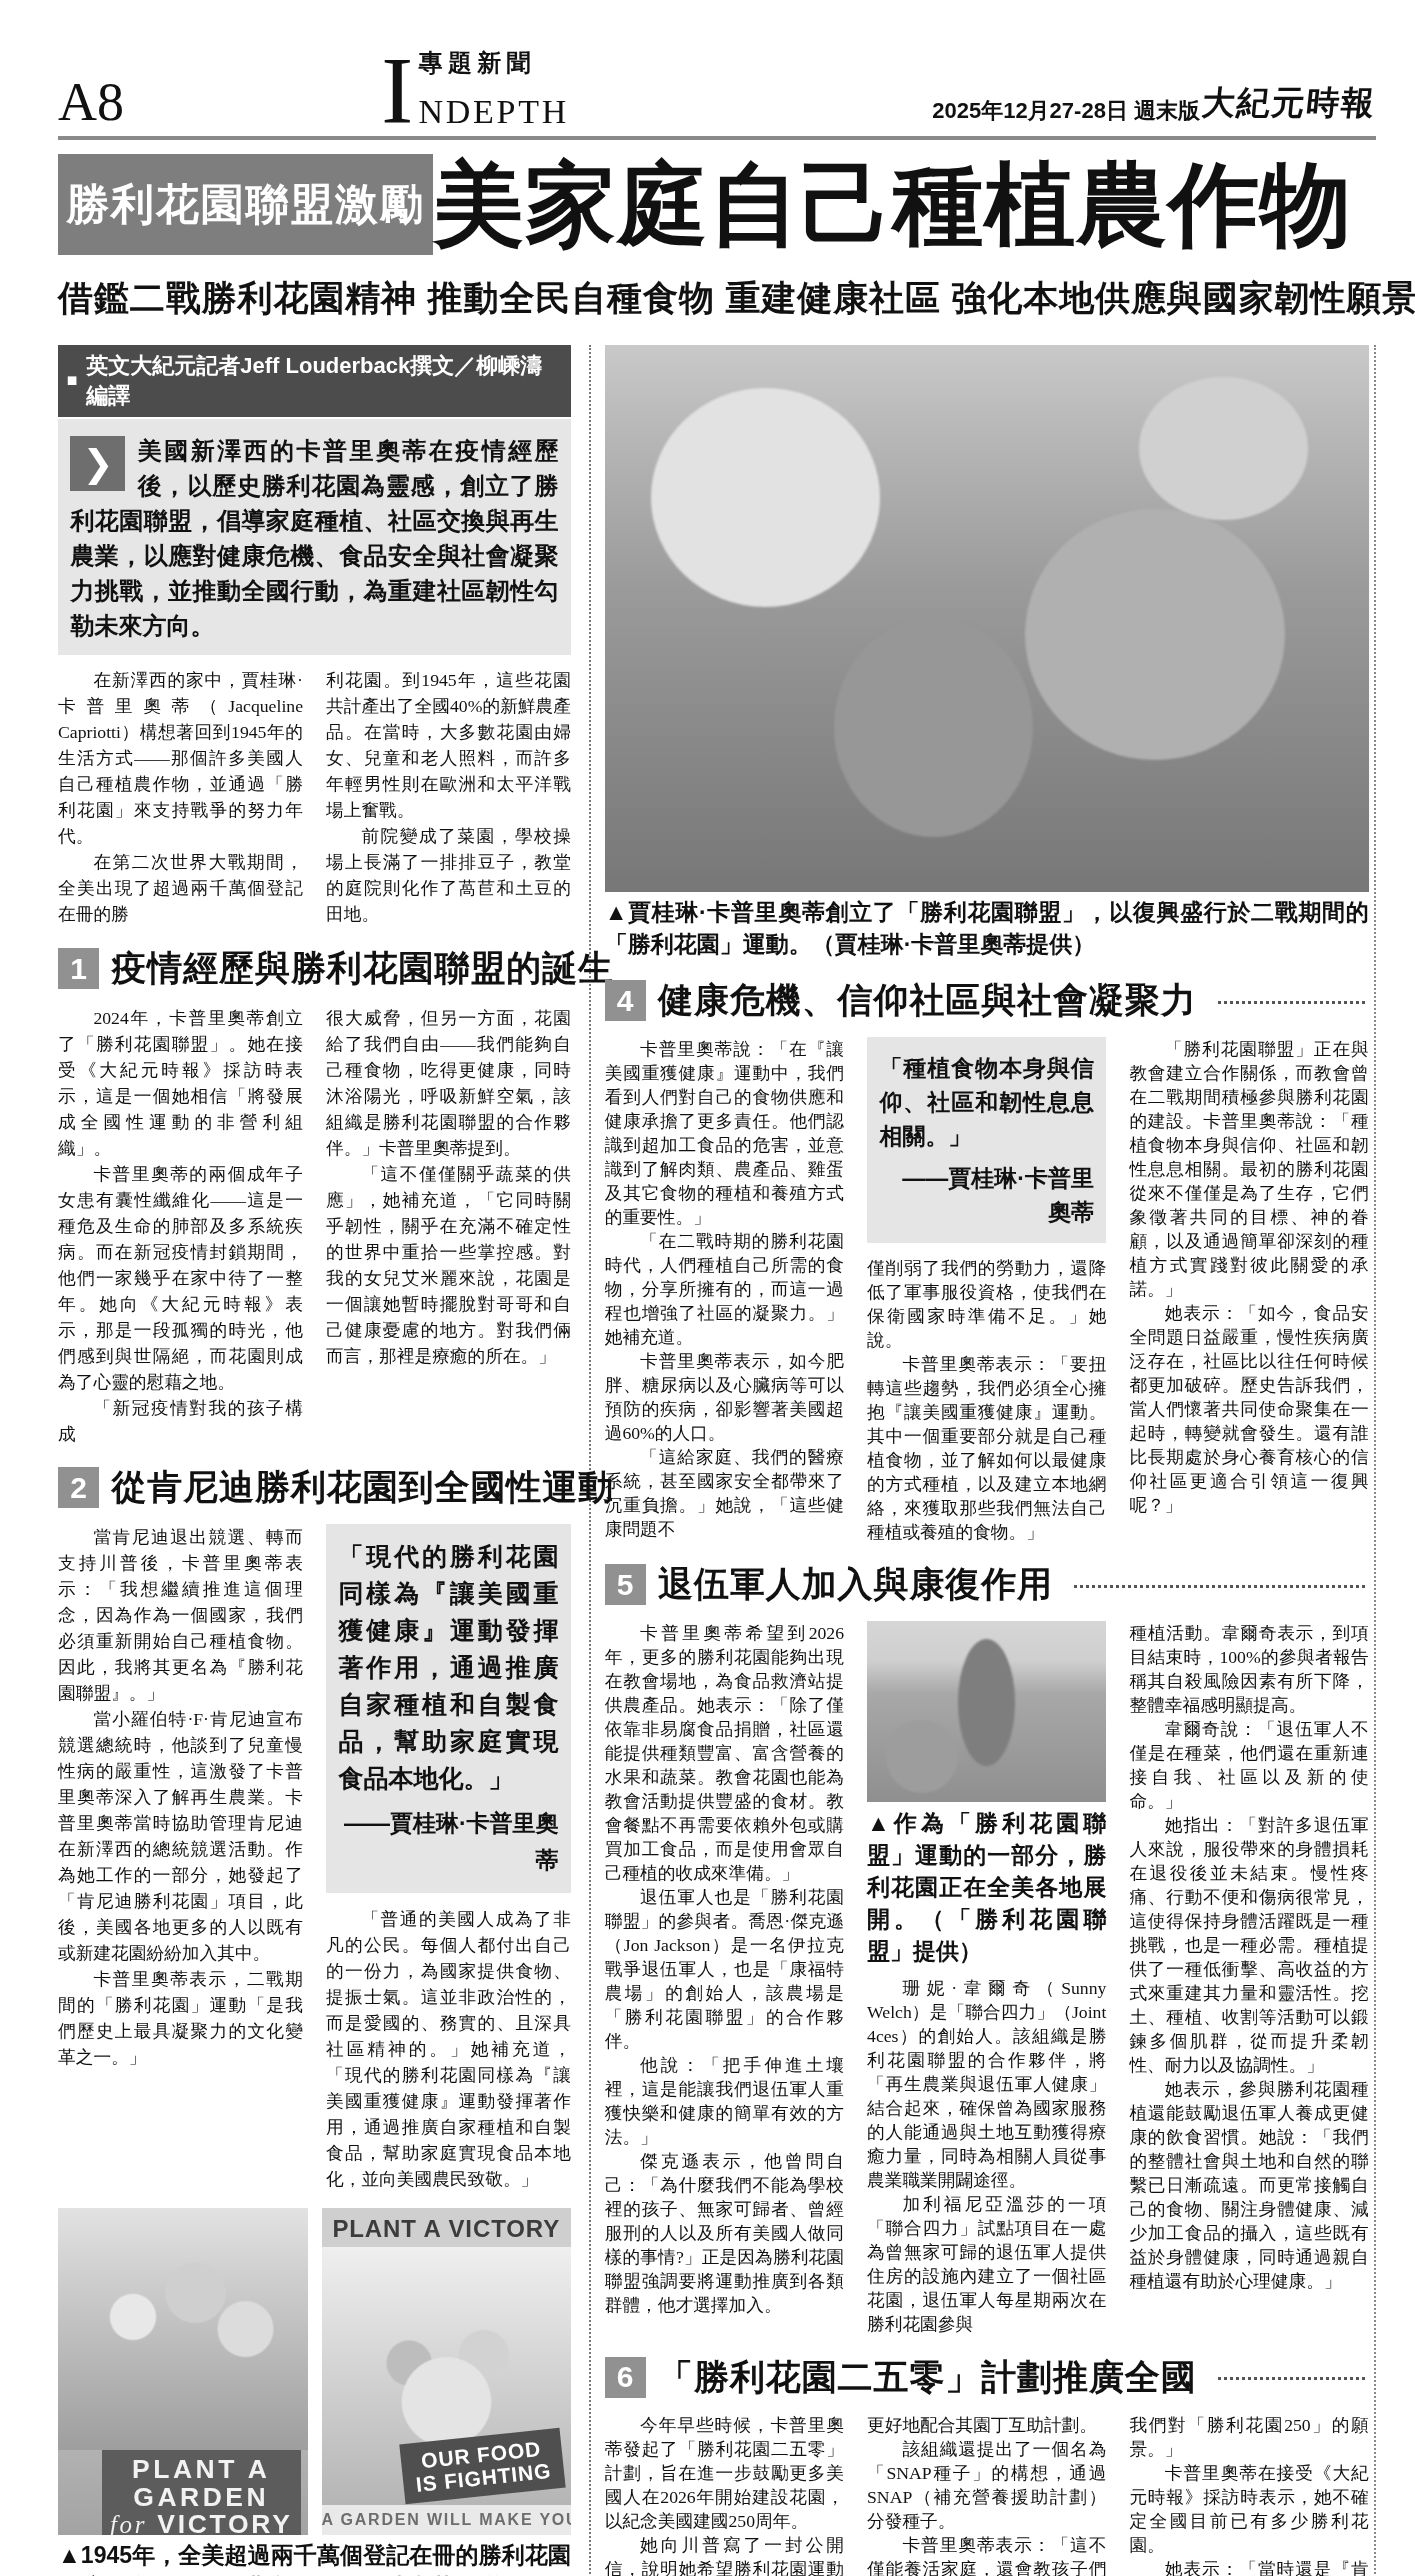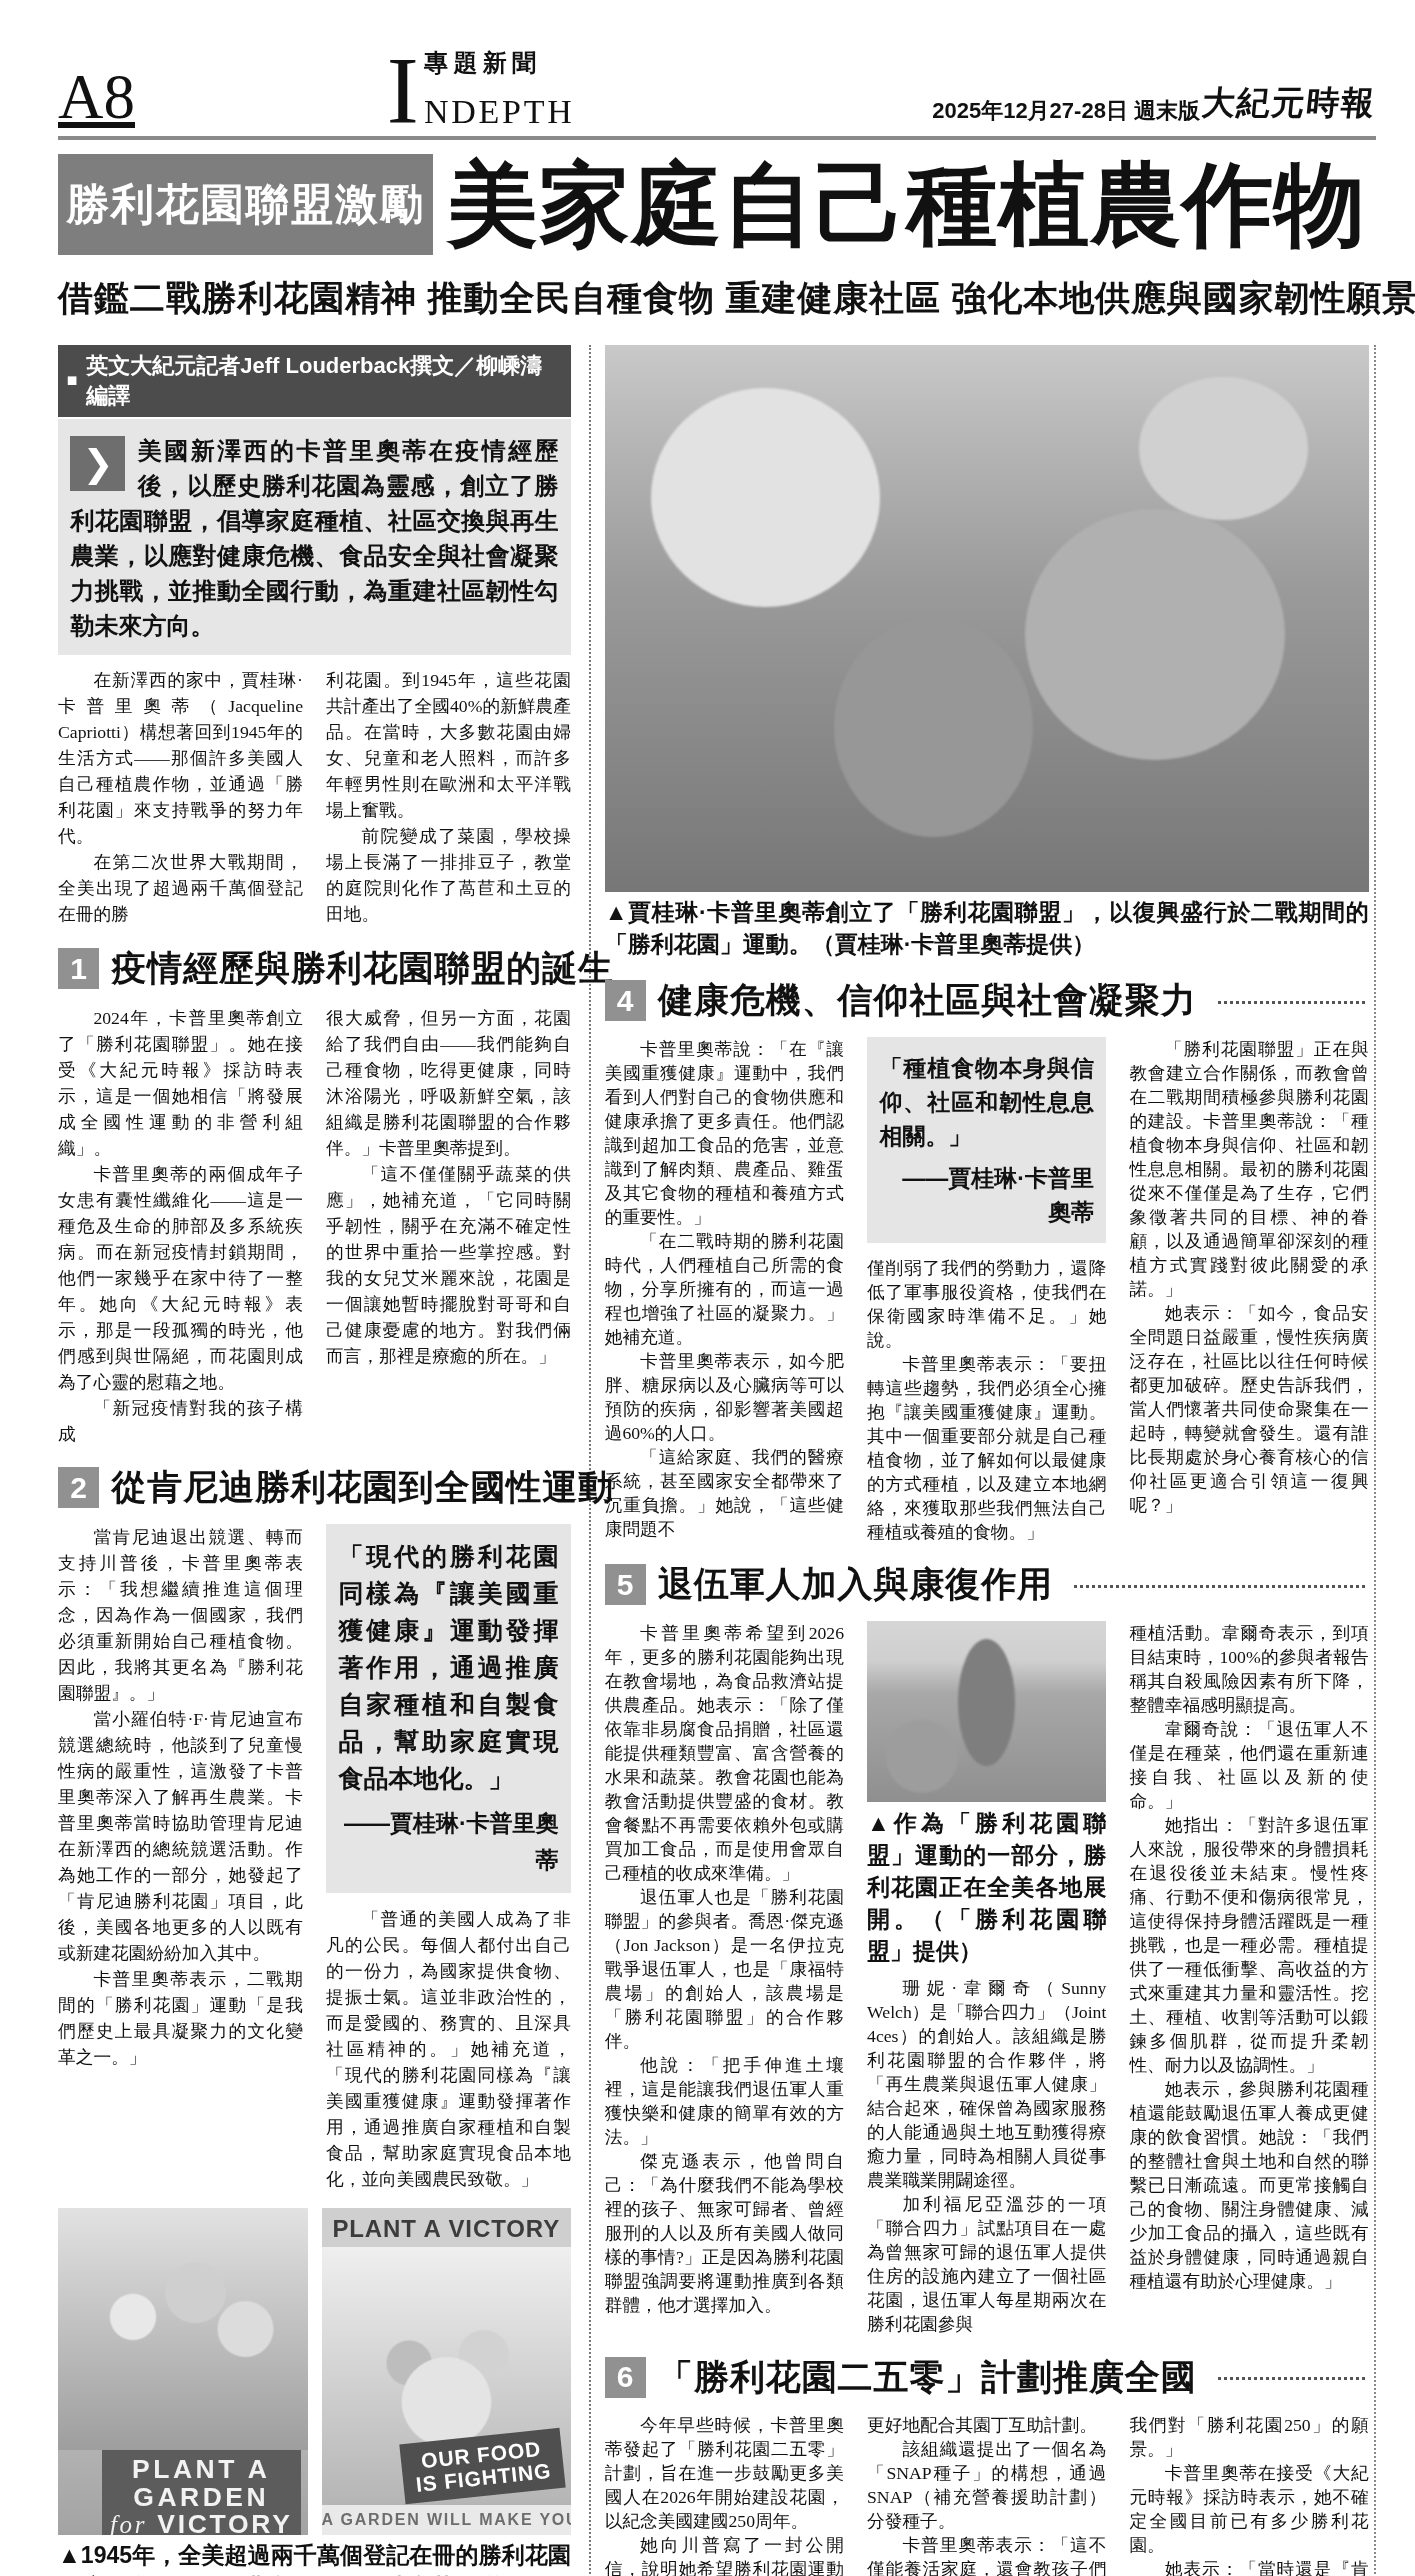--- a/index.html
+++ b/index.html
@@ -1,32 +1,32 @@
 <!DOCTYPE html>
 <html style="font-size:14px"><head>
 <meta charset="utf-8">
 <style>
   html,body{margin:0;padding:0;background:#d8d8d8;}
   .page{position:relative;width:1415px;height:2576px;background:#ffffff;margin:0 auto;
         font-family:"Liberation Serif",serif;color:#111;overflow:hidden;box-sizing:border-box;
         padding:25px 39px 0 58px;}
   
   .hdr{display:flex;align-items:flex-end;justify-content:space-between;height:104px;}
-  .pageno{font-family:"Liberation Serif",serif;font-size:63px;line-height:1;font-weight:400;text-decoration:underline;}
+  .pageno{font-family:"Liberation Serif",serif;font-size:54px;line-height:1;font-weight:400;}
   .hdr-center{display:flex;align-items:flex-end;gap:5.3px;transform:translateX(-53px);}
   .big-i{font-family:"Liberation Serif",serif;font-size:96px;line-height:.78;font-weight:400;}
   .hdr-stack{display:flex;flex-direction:column;align-items:flex-start;line-height:1;}
   .sec-cn{font-size:24px;font-weight:700;letter-spacing:5.3px;margin-bottom:20px;font-family:"Liberation Sans",sans-serif;}
   .sec-en{font-family:"Liberation Serif",serif;font-size:34px;letter-spacing:2.7px;}
   .hdr-right{display:flex;align-items:flex-end;gap:2px;padding-bottom:3.5px;}
   .date{font-family:"Liberation Sans",sans-serif;font-size:22px;font-weight:700;}
   .masthead{font-family:"Liberation Serif",serif;font-size:33px;font-weight:700;transform:skewX(-6deg);letter-spacing:1.8px;}
   .hdr-rule{border:0;border-top:4.4px solid #8a8a8a;margin:7px 0 0 0;}
   
-  .headline-row{display:flex;align-items:stretch;gap:14px;margin-top:14px;}
+  .headline-row{display:flex;align-items:stretch;margin-top:14px;}
   .kicker{background:#7e7e7e;color:#fff;font-family:"Liberation Sans",sans-serif;font-weight:700;
           font-size:43px;display:flex;align-items:center;justify-content:center;width:375px;height:101px;letter-spacing:1.8px;flex:none;}
   .title{font-family:"Liberation Sans",sans-serif;font-weight:900;font-size:91px;line-height:101px;letter-spacing:0.9px;white-space:nowrap;}
   .subhead{font-family:"Liberation Sans",sans-serif;font-weight:700;font-size:35px;margin-top:19.5px;letter-spacing:0.9px;white-space:nowrap;}
   
   .main{display:flex;margin-top:23px;align-items:stretch;}
   .colL{width:513px;flex:none;padding-right:17.7px;border-right:2.7px dotted #777;}
   .colR{flex:1;padding-left:14px;border-right:2.7px dotted #888;padding-right:5.3px;}
   
   .byline{background:#4c4c4c;color:#fff;font-family:"Liberation Sans",sans-serif;font-weight:700;

